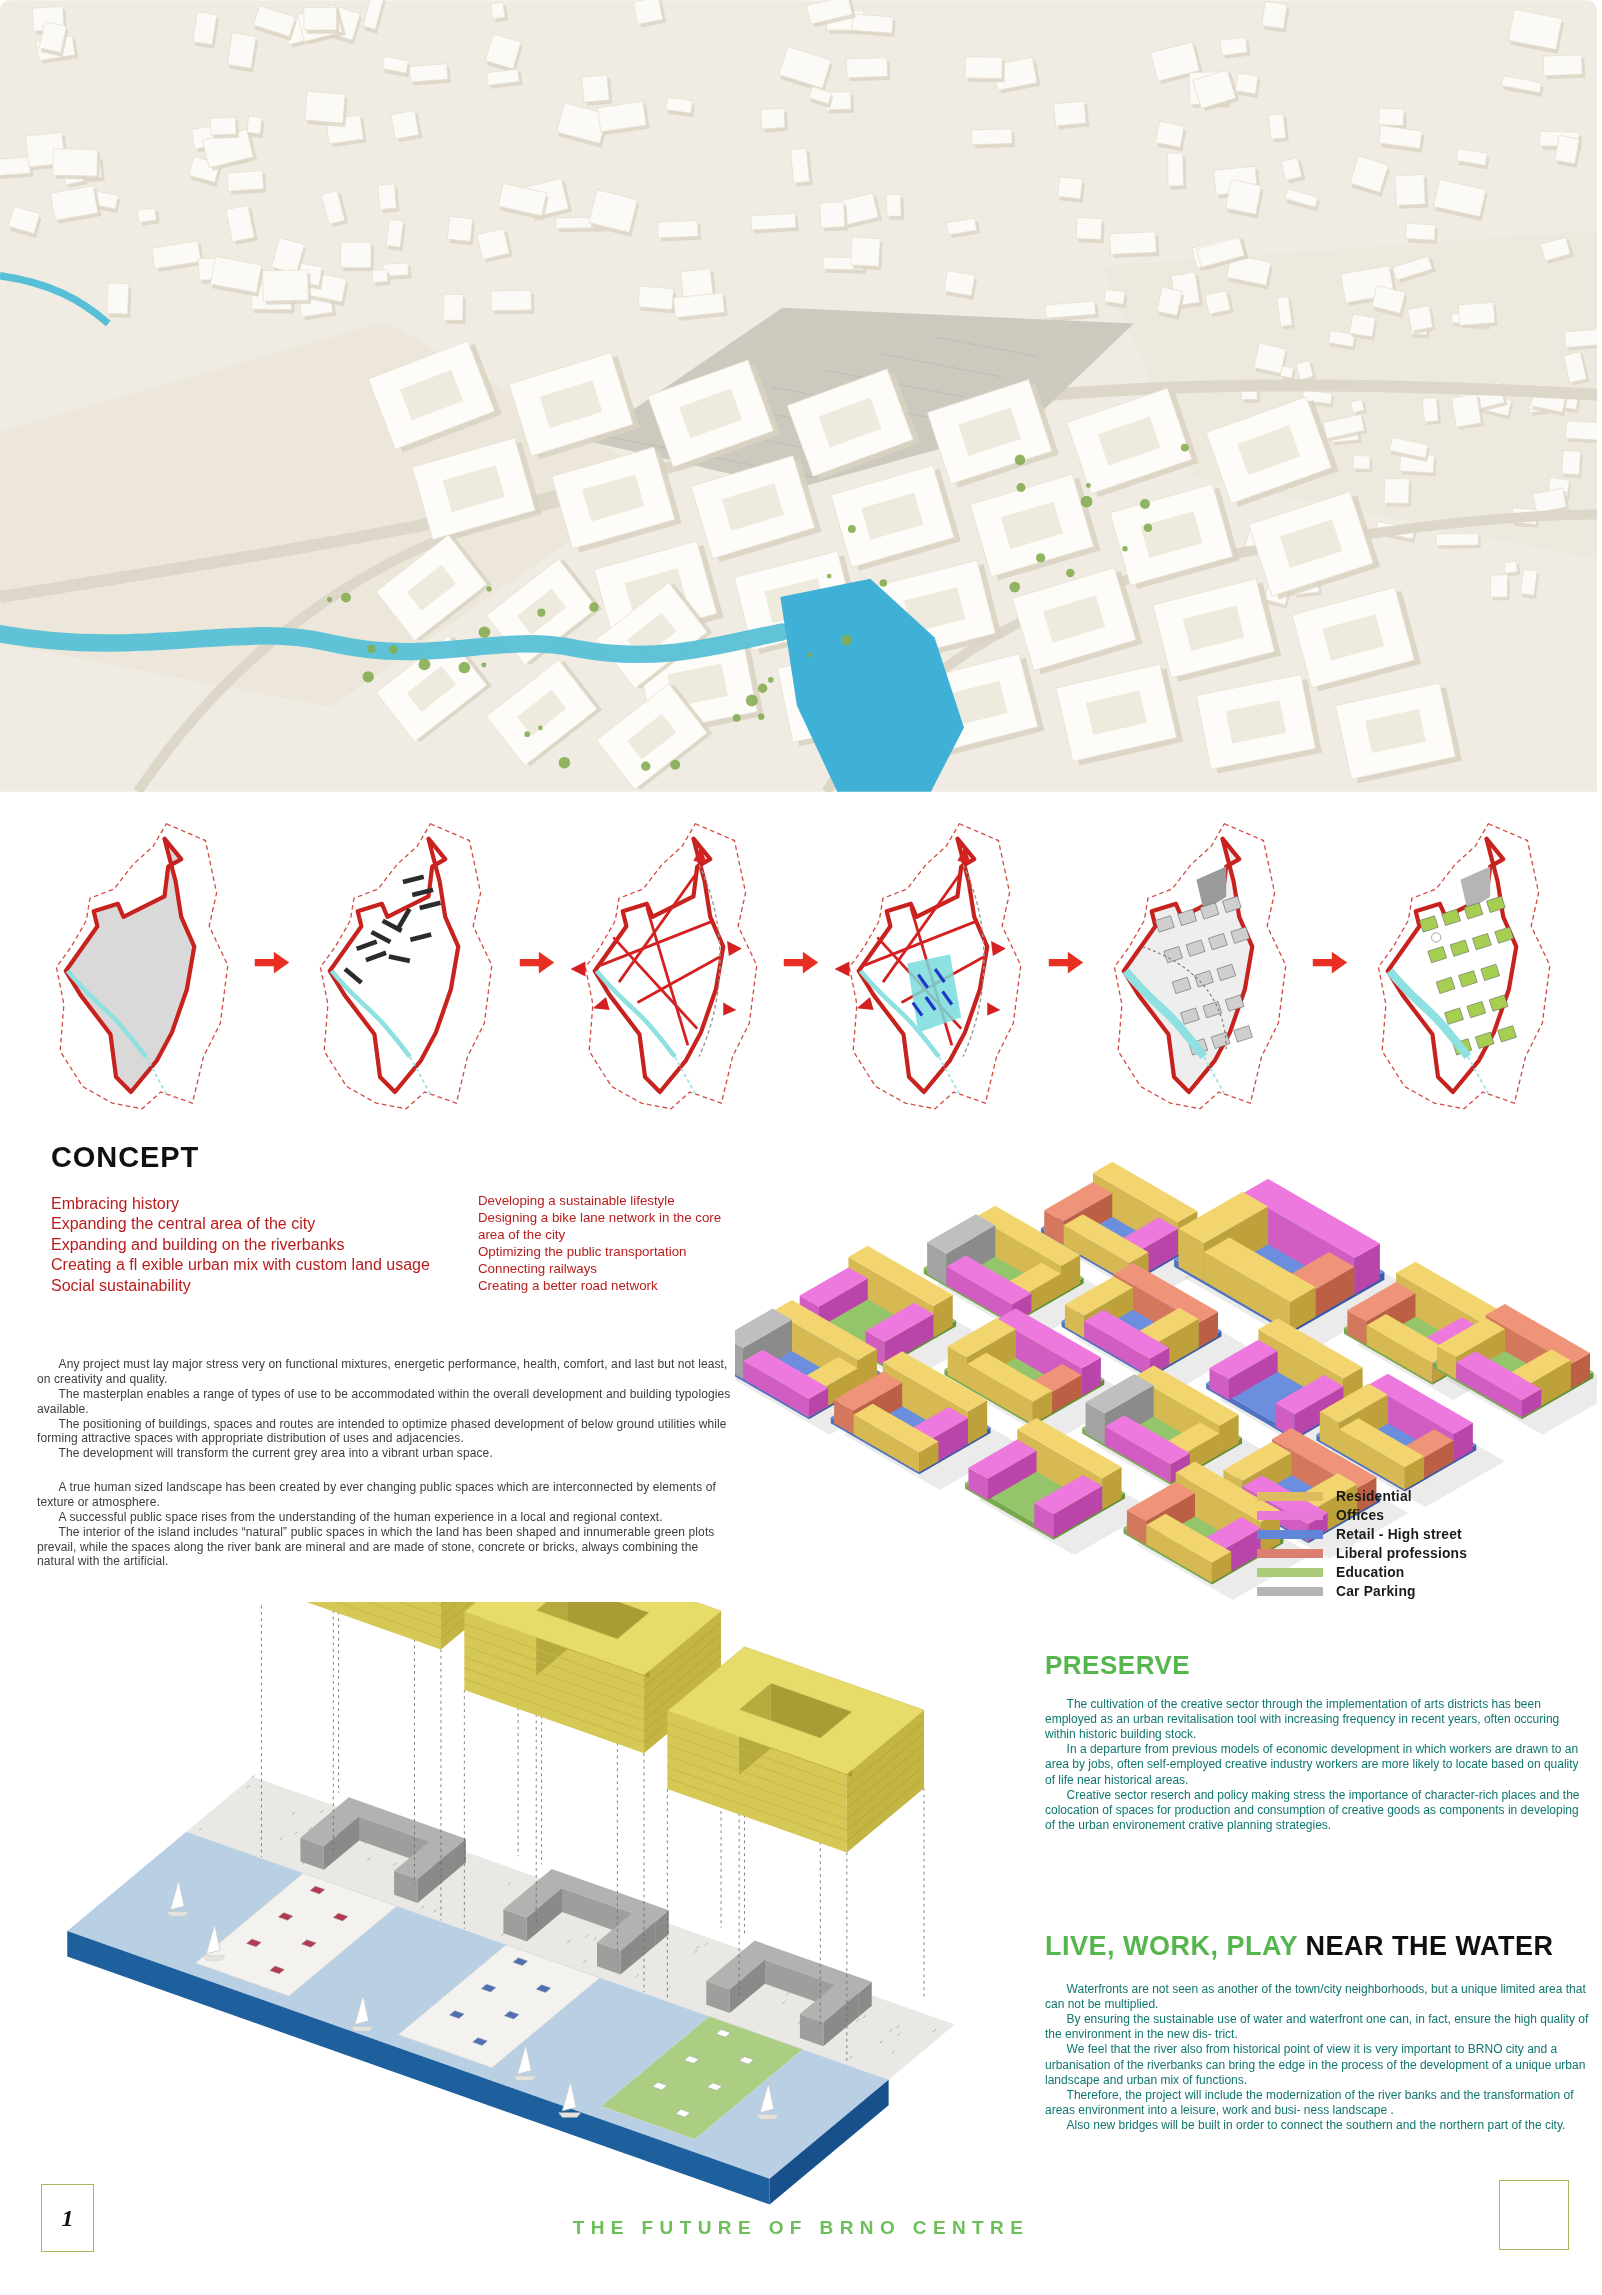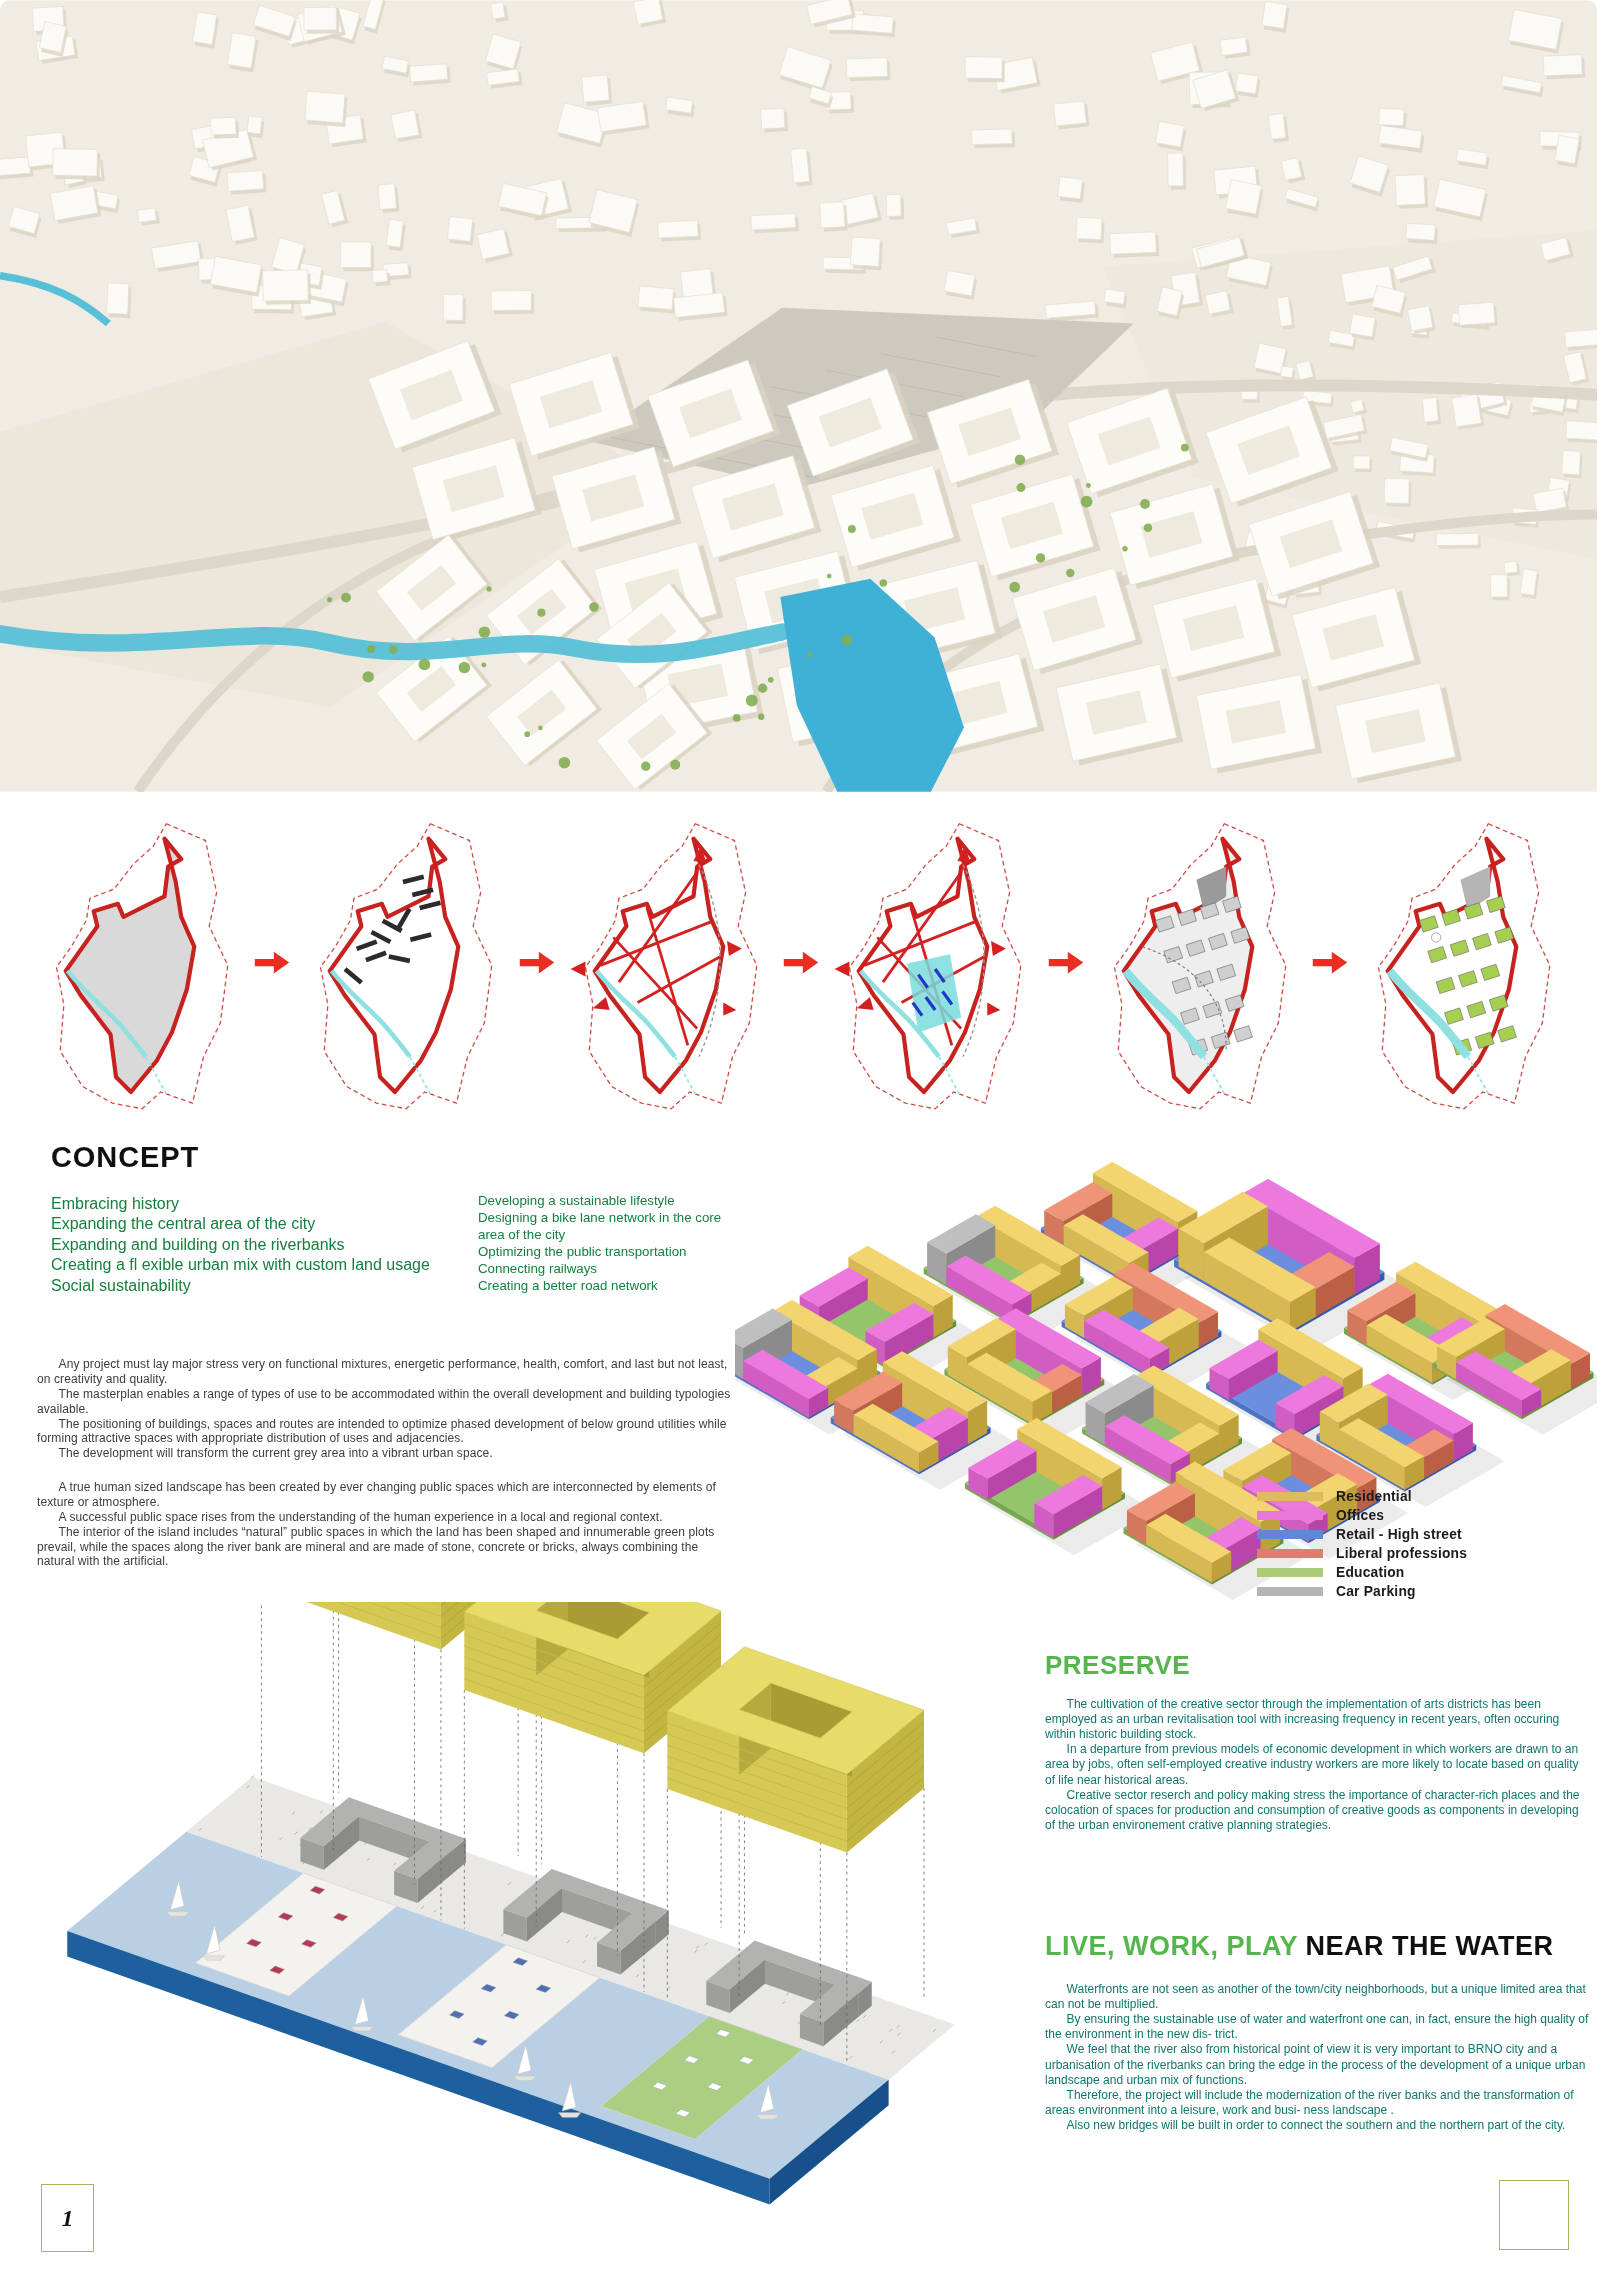--- a/index.html
+++ b/index.html
@@ -11,21 +11,21 @@
   
   #hero-wrap{left:0;top:0;width:1602px;height:792px;}
 
   
   #step-row{left:27.5px;top:804px;width:1547px;height:317px;display:flex;align-items:center;justify-content:space-between;}
   .step-svg{width:225px;height:312px;}
   .step-arrow{flex:0 0 auto;}
 
   
   #concept-heading{left:51px;top:1141px;font-size:29px;font-weight:800;letter-spacing:0.9px;color:#101010;}
-  .bullets{line-height:1.28;color:#15803d;white-space:pre-line;}
+  .bullets{line-height:1.28;color:#b91c1c;white-space:pre-line;}
   #bullets-left{left:51px;top:1194px;width:404px;font-size:16px;}
   #bullets-right{left:478px;top:1192px;width:266px;font-size:13.3px;}
   .bodytext{width:700px;font-size:12px;line-height:1.24;color:#3c3c3c;letter-spacing:0.1px;}
   .bodytext p{margin:0;text-indent:1.8em;}
   #body-a{left:37px;top:1357px;}
   #body-b{left:37px;top:1480px;}
 
   
   #axon-wrap{left:735px;top:1131px;width:868px;height:491px;}
   #legend{left:1257px;top:1487px;width:239px;}
@@ -1645,16 +1645,17 @@
     <p>Waterfronts are not seen as another of the town/city neighborhoods, but a unique limited area that can not be multiplied.</p>
     <p>By ensuring the sustainable use of water and waterfront one can, in fact, ensure the high quality of the environment in the new dis- trict.</p>
     <p>We feel that the river also from historical point of view it is very important to BRNO city and a urbanisation of the riverbanks can bring the edge in the process of the development of a unique urban landscape and urban mix of functions.</p>
     <p>Therefore, the project will include the modernization of the river banks and the transformation of areas environment into a leisure, work and busi- ness landscape .</p>
     <p>Also new bridges will be built in order to connect the southern and the northern part of the city.</p>
   </div>
 
   <div class="abs" id="page-box">
     <span id="page-num">1</span>
   </div>
+  <div class="abs" id="footer-title">THE FUTURE OF BRNO CENTRE</div>
   <div class="abs" id="corner-box"></div>
 
 </div>
 
 
 </body></html>

